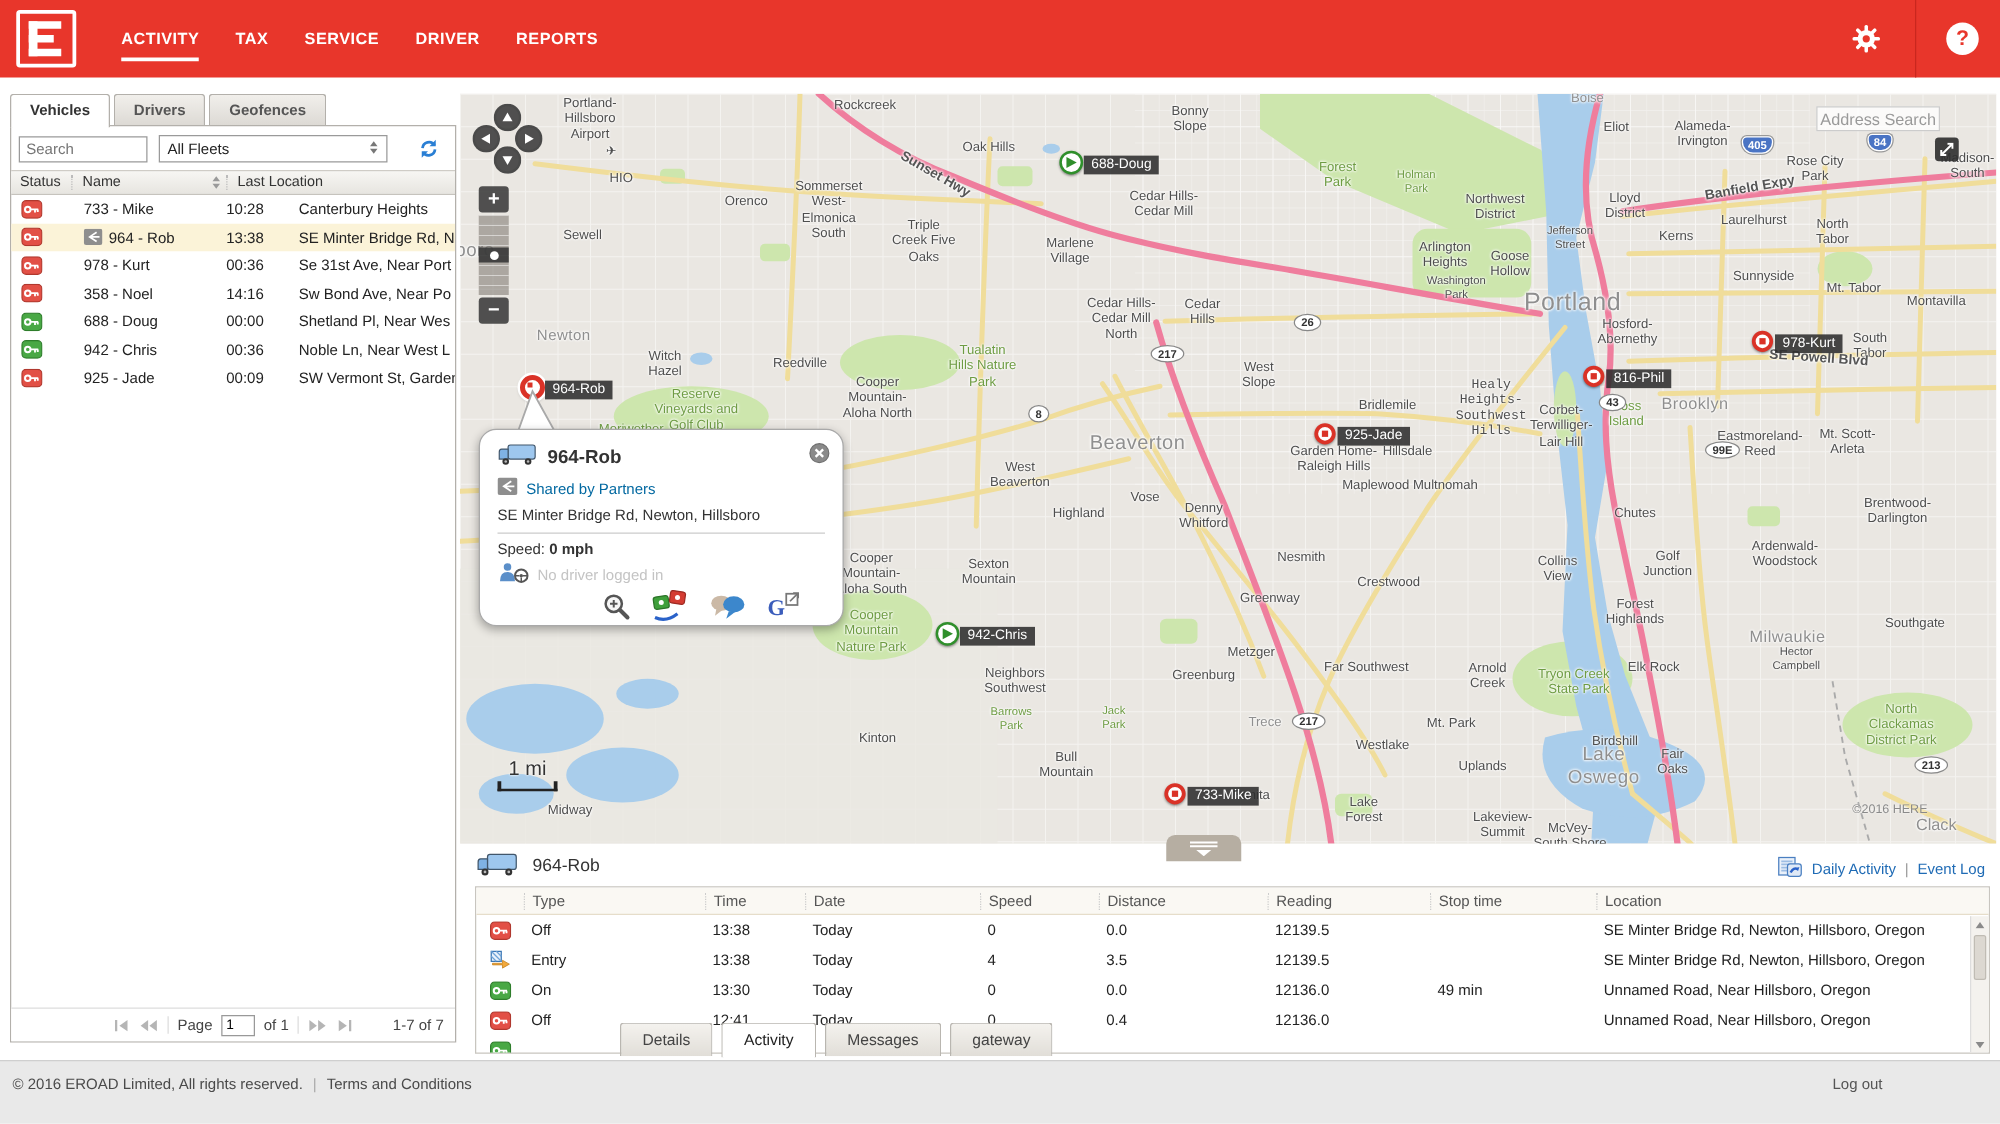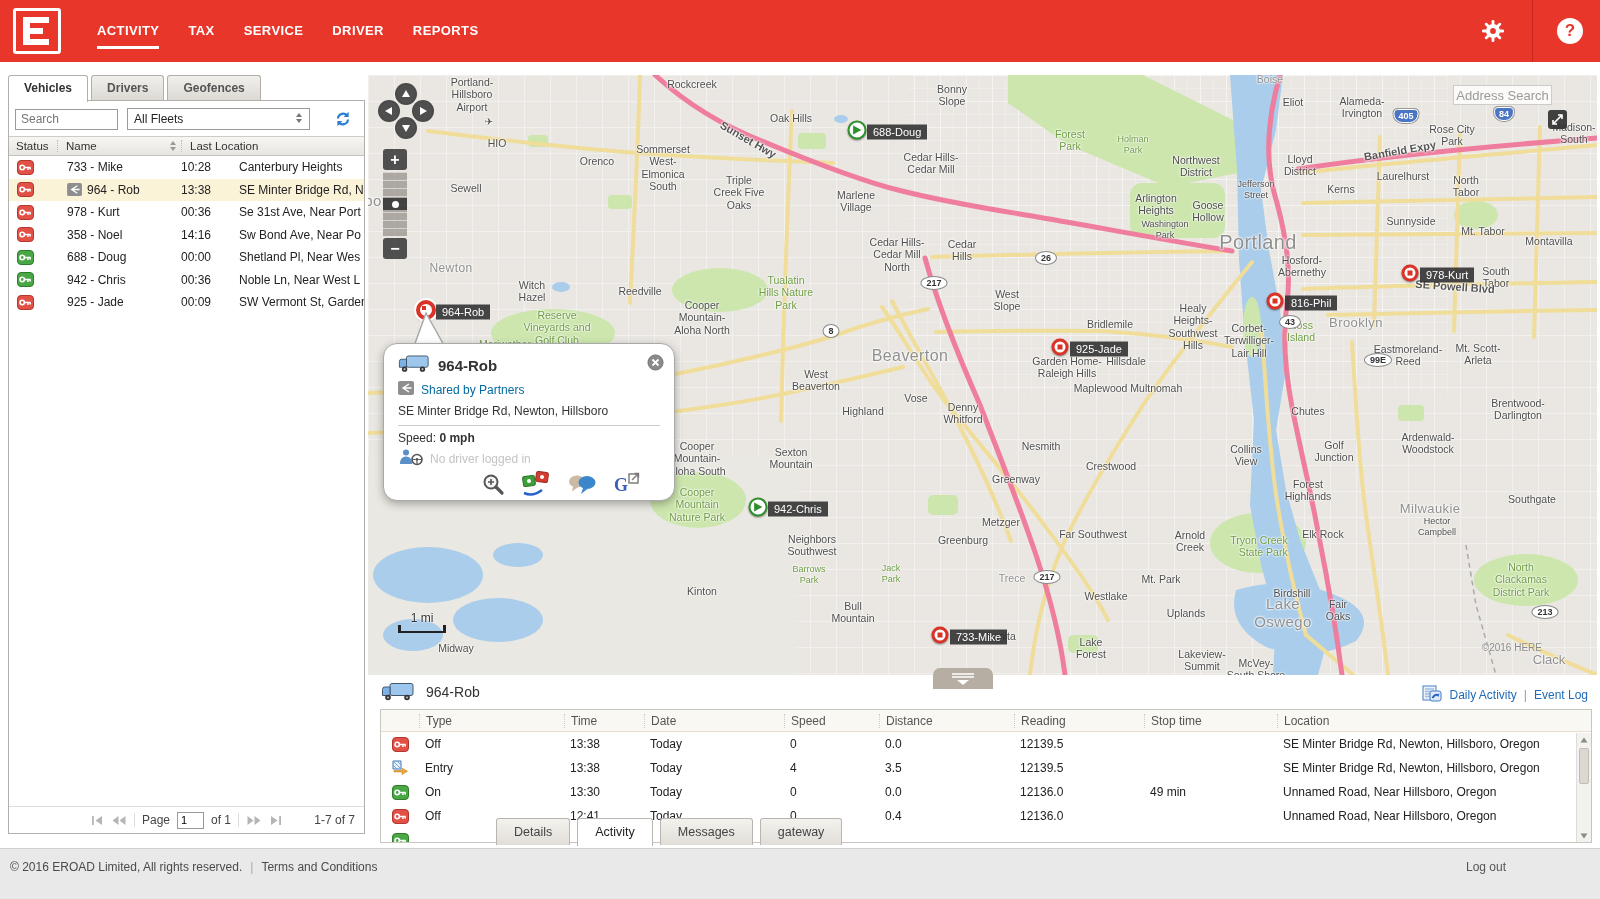--- a/index.html
+++ b/index.html
@@ -96,21 +96,21 @@
   .zhandle { position:absolute; left:0; right:0; top:26px; height:12px; background:rgba(58,58,58,.92);
              display:flex; align-items:center; justify-content:center; cursor:grab; }
   .zhandle::after { content:""; width:7px; height:7px; border-radius:50%; background:#fff; }
   .addr-search { position:absolute; right:45px; top:10px; width:99px; height:20px; z-index:7;
                  background:rgba(255,255,255,.8); border:1px solid #ccc; color:#9a9a9a; font-size:13px;
                  text-align:center; font-family:"Liberation Sans", sans-serif; }
   .addr-search::placeholder { color:#9a9a9a; }
   .expand-btn { position:absolute; right:30px; top:35px; width:19px; height:19px; background:rgba(45,45,45,.9);
                 border-radius:3px; z-index:7; display:flex; align-items:center; justify-content:center; cursor:pointer; }
   .scalebar { position:absolute; left:30px; bottom:42px; width:48px; z-index:6; }
-  .scalebar .sb-label { text-align:center; font-size:12px; color:#333; text-shadow:0 0 2px #fff,0 0 2px #fff; }
+  .scalebar .sb-label { text-align:center; font-size:16px; color:#333; text-shadow:0 0 2px #fff,0 0 2px #fff; }
   .scalebar .sb-line { height:8px; border-bottom:2px solid #222; border-left:3px solid #222; border-right:3px solid #222; }
   .attribution { position:absolute; right:55px; bottom:22px; font-size:10px; color:#8a8a8a; z-index:6;
                  text-shadow:0 0 2px #fff; }
   .popup-tail { position:absolute; left:40px; top:234px; z-index:5; }
   .popup { position:absolute; left:15px; top:268px; width:292px; height:158px; background:#fff;
            border:1.5px solid #a9a9a9; border-radius:14px; box-shadow:0 3px 8px rgba(0,0,0,.3);
            padding:10px 14px 6px; z-index:6; font-size:12px; }
   .p-title { display:flex; align-items:center; gap:8px; font-size:15px; font-weight:bold; color:#333; }
   .p-close { position:absolute; right:10px; top:10px; cursor:pointer; }
   .p-share { display:flex; align-items:center; gap:7px; margin-top:5px; color:#0369a1; }
@@ -520,21 +520,21 @@
           <div class="map-label" style="left: 881px; top: 266px; transform: translate(-50%, -50%);">Corbet-
 Terwilliger-
 Lair Hill</div>
           <div class="map-label park" style="left: 933px; top: 256px; transform: translate(-50%, -50%);">Ross
 Island</div>
           <div class="map-label" style="left: 1040px; top: 280px; transform: translate(-50%, -50%);">Eastmoreland-
 Reed</div>
           <div class="map-label" style="left: 1110px; top: 279px; transform: translate(-50%, -50%);">Mt. Scott-
 Arleta</div>
           <div class="map-label" style="left: 742px; top: 249px; transform: translate(-50%, -50%);">Bridlemile</div>
-          <div class="map-label" style="left: 825px; top: 252px; transform: translate(-50%, -50%);">Healy
+          <div class="map-label" style="left: 825px; top: 252px; transform: translate(-50%, -50%); font-family: Liberation Mono, monospace;">Healy
 Heights-
 Southwest
 Hills</div>
           <div class="map-label" style="left: 699px; top: 292px; transform: translate(-50%, -50%);">Garden Home-
 Raleigh Hills</div>
           <div class="map-label city" style="left: 542px; top: 281px; font-size: 16px; transform: translate(-50%, -50%);">Beaverton</div>
           <div class="map-label" style="left: 448px; top: 305px; transform: translate(-50%, -50%);">West
 Beaverton</div>
           <div class="map-label" style="left: 495px; top: 336px; transform: translate(-50%, -50%);">Highland</div>
           <div class="map-label" style="left: 548px; top: 323px; transform: translate(-50%, -50%);">Vose</div>

